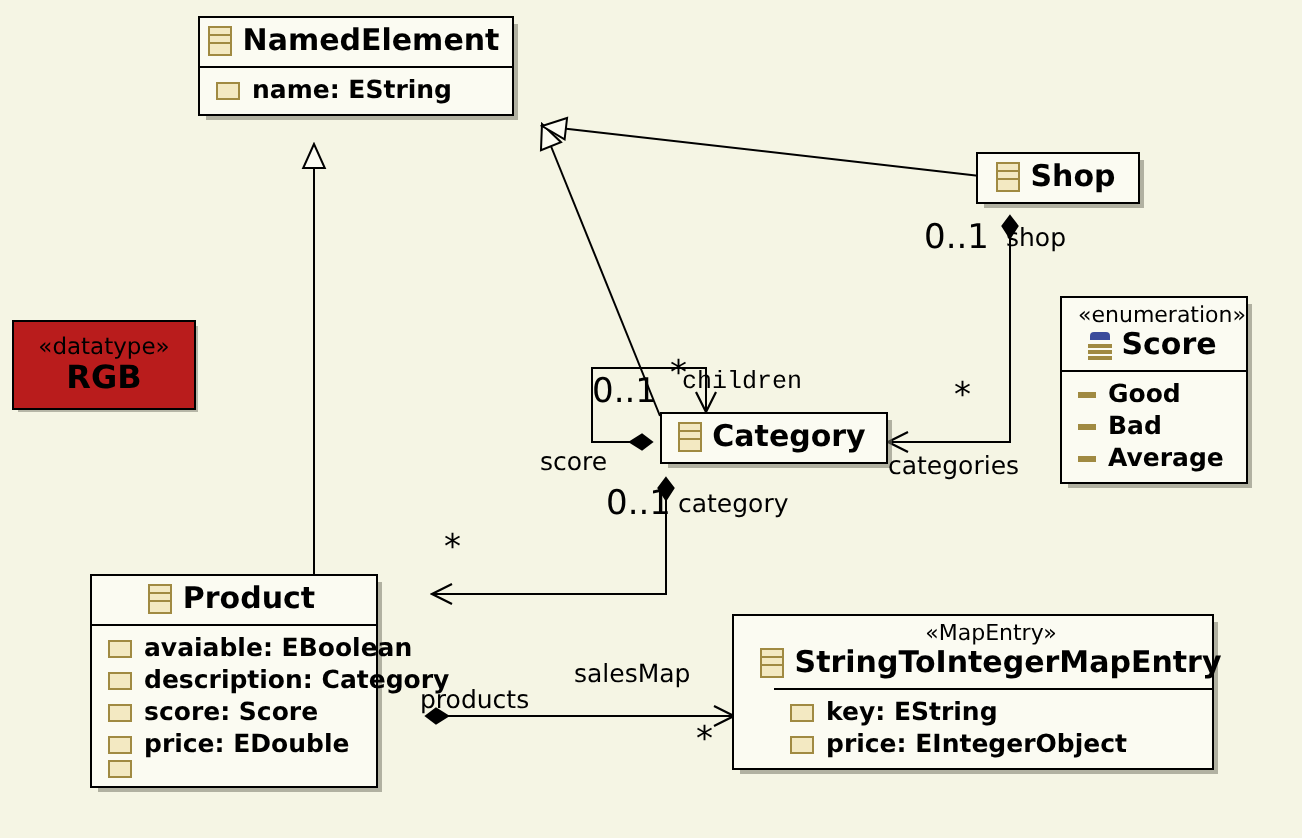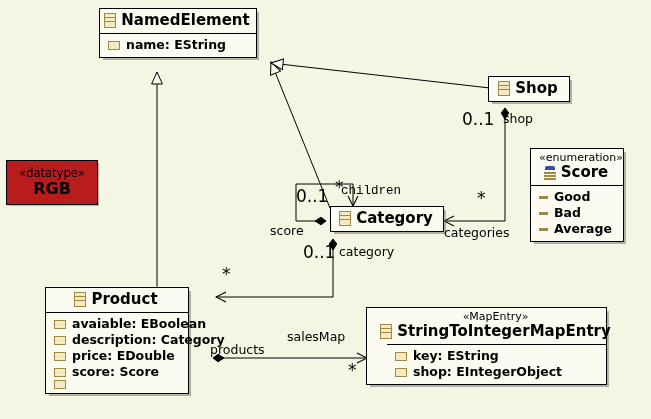--- a/index.html
+++ b/index.html
@@ -289,25 +289,25 @@
       <div class="feat-row">
         <span class="ico-attr"></span>
         <span>avaiable: EBoolean</span>
       </div>
       <div class="feat-row">
         <span class="ico-attr"></span>
         <span>description: Category</span>
       </div>
       <div class="feat-row">
         <span class="ico-attr"></span>
+        <span>score: Score</span>
+      </div>
+      <div class="feat-row">
+        <span class="ico-attr"></span>
         <span>price: EDouble</span>
-      </div>
-      <div class="feat-row">
-        <span class="ico-attr"></span>
-        <span>score: Score</span>
       </div>
       <div class="feat-row">
         <span class="ico-attr"></span>
       </div>
     </div>
   </div>
 
   <div class="node" style="left:366px; top:307px; width:241px;padding-left:20px;">
     <div class="hdr withsep">
       <div class="stereo">«MapEntry»</div>
@@ -316,21 +316,21 @@
         <span>StringToIntegerMapEntry</span>
       </div>
     </div>
     <div class="feat">
       <div class="feat-row">
         <span class="ico-attr"></span>
         <span>key: EString</span>
       </div>
       <div class="feat-row">
         <span class="ico-attr"></span>
-        <span>shop: EIntegerObject</span>
+        <span>price: EIntegerObject</span>
       </div>
     </div>
   </div>
 
   <span class="mult" style="left:462px; top:113px;">0..1</span>
   <span class="elabel" style="left:503px; top:112px;">shop</span>
   <span class="mult" style="left:477px; top:192px;">*</span>
   <span class="elabel" style="left:444px; top:226px;">categories</span>
 
   <span class="mult" style="left:296px; top:190px;">0..1</span>

